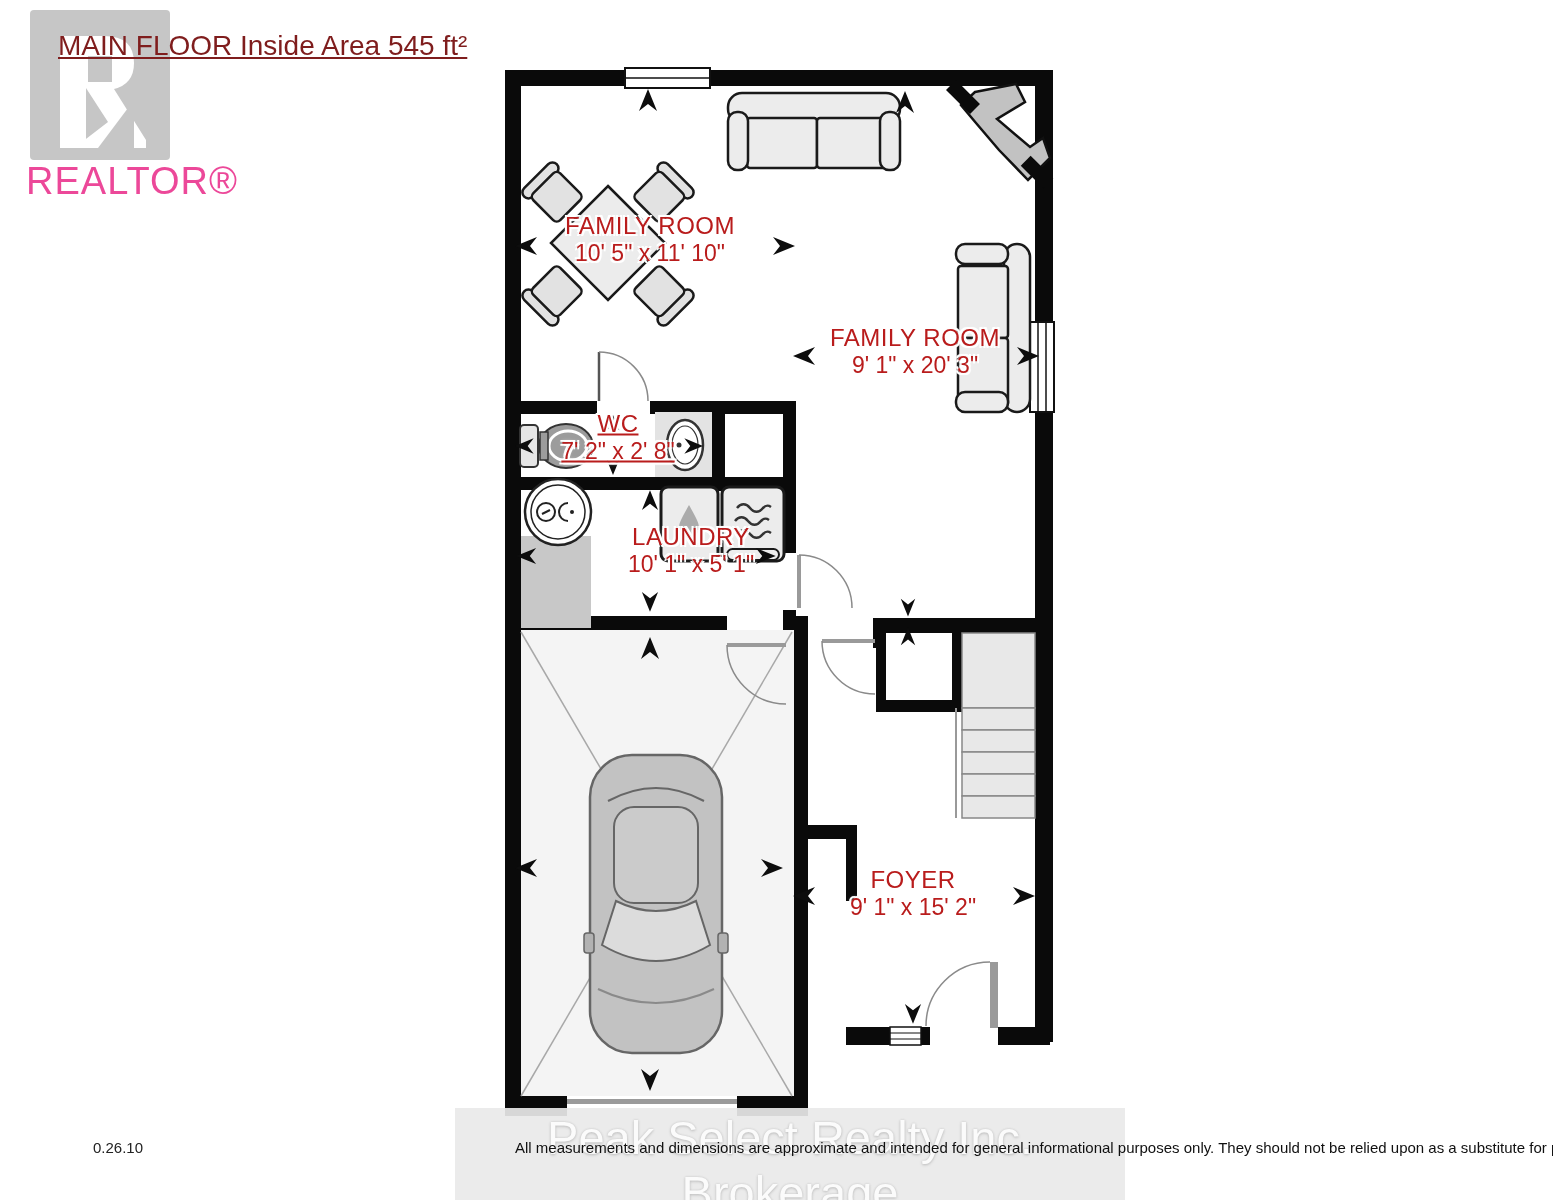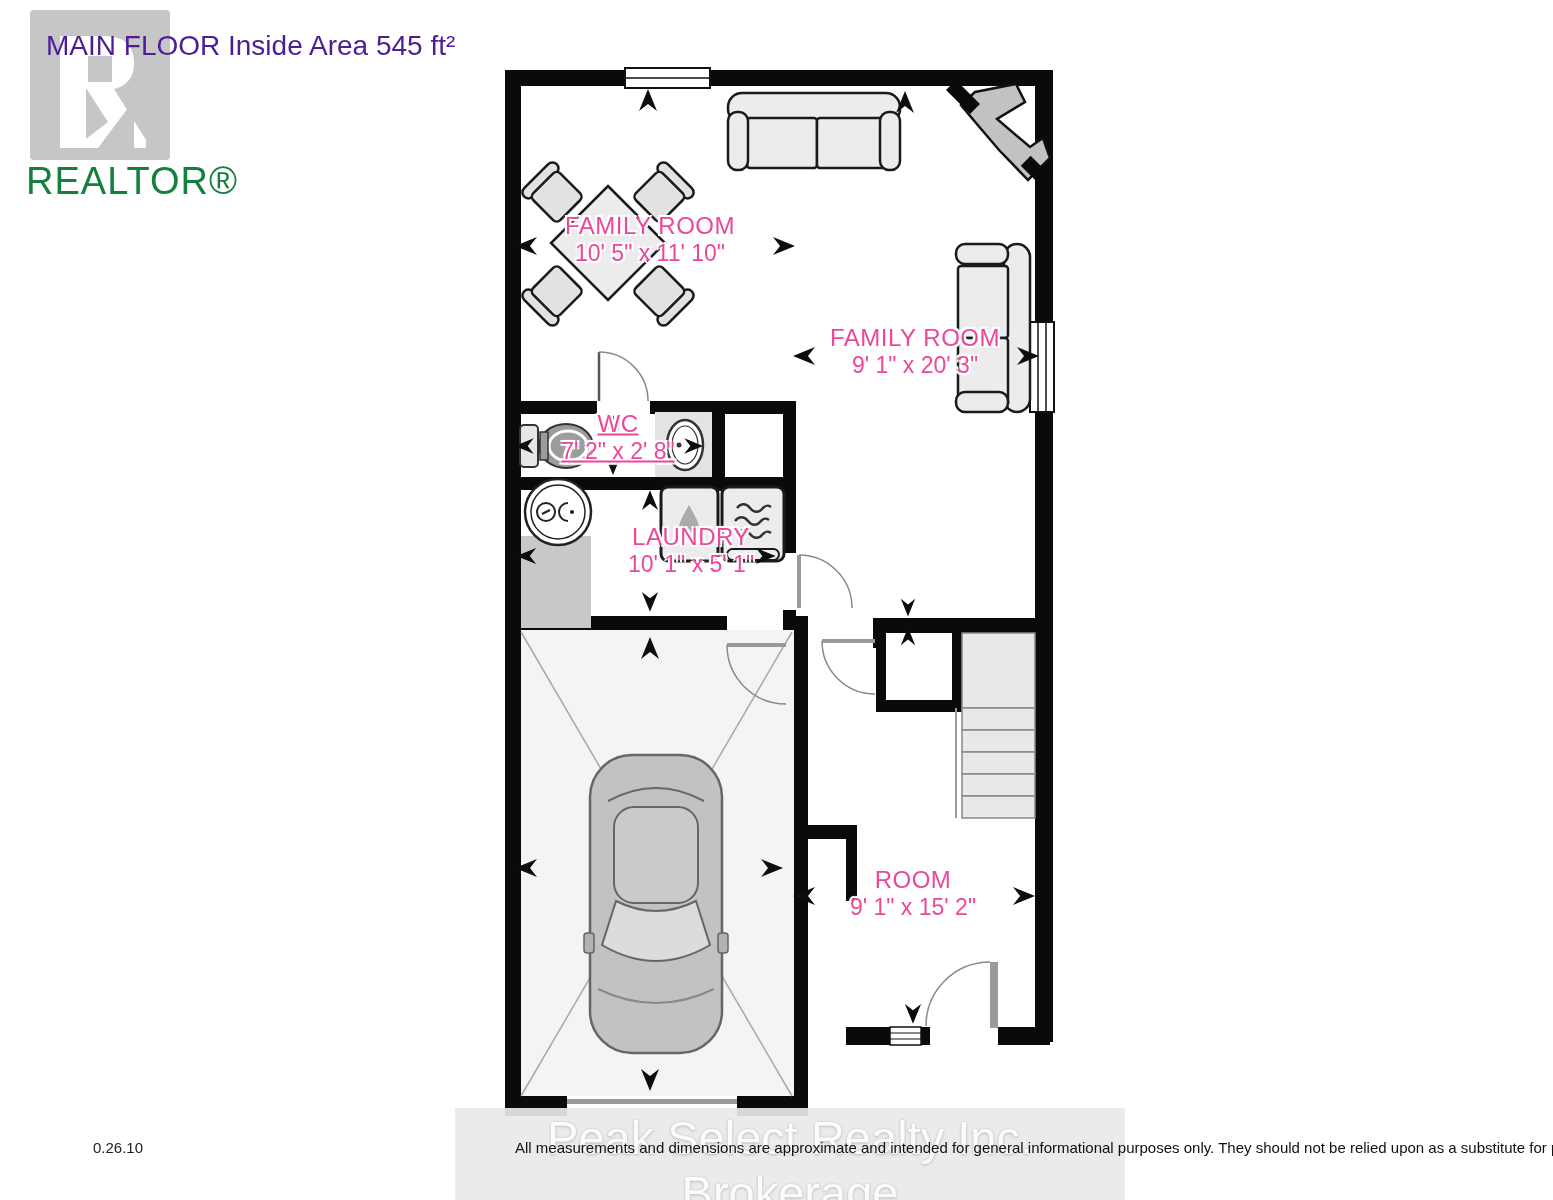--- a/index.html
+++ b/index.html
@@ -1,25 +1,25 @@
 <!DOCTYPE html>
 <html><head>
 <meta charset="utf-8">
 <style>
   html,body{margin:0;padding:0;background:#fff;}
   body{font-family:"Liberation Sans", sans-serif;}
   #canvas{position:relative;width:1553px;height:1200px;background:#fff;overflow:hidden;}
   #plan-svg{position:absolute;left:0;top:0;}
   .room-label{position:absolute;transform:translate(-50%,-50%);text-align:center;white-space:nowrap;
-    color:#ec4899;
+    color:#b91c1c;
     text-shadow:-2px -2px 0 #fff,2px -2px 0 #fff,-2px 2px 0 #fff,2px 2px 0 #fff,0 0 4px #fff;}
   .room-name{font-size:24px;letter-spacing:.5px;}
   .room-dims{font-size:23px;}
-  #page-title{position:absolute;left:46px;top:30px;font-size:28px;color:#4c1d95;}
-  #realtor-text{position:absolute;left:26px;top:160px;font-size:38px;color:#15803d;letter-spacing:1px;}
+  #page-title{position:absolute;left:58px;top:30px;font-size:28px;color:#7f1d1d;text-decoration:underline;}
+  #realtor-text{position:absolute;left:26px;top:160px;font-size:38px;color:#ec4899;letter-spacing:1px;}
   #brokerage-watermark{position:absolute;left:455px;top:1108px;width:650px;text-align:center;
     font-size:47px;color:#fbfbfb;background:rgba(233,233,233,.92);
     text-shadow:0 0 2px #c9c9c9, 0 1px 3px #bdbdbd;padding:2px 10px 6px;}
   #footer-disclaimer{position:absolute;left:515px;top:1139px;font-size:15px;color:#101010;white-space:nowrap;}
   #footer-version{position:absolute;left:93px;top:1139px;font-size:15px;color:#222;}
 </style>
 </head>
 <body>
 
 <div id="canvas">
@@ -258,20 +258,20 @@
   </div>
   <div class="room-label" style="left:618px;top:437px;text-decoration:underline;">
     <div class="room-name">WC</div>
     <div class="room-dims">7' 2" x 2' 8"</div>
   </div>
   <div class="room-label" style="left:655px;top:550px;margin-left:36px;">
     <div class="room-name">LAUNDRY</div>
     <div class="room-dims">10' 1" x 5' 1"</div>
   </div>
   <div class="room-label" style="left:913px;top:893px;">
-    <div class="room-name">ROOM</div>
+    <div class="room-name">FOYER</div>
     <div class="room-dims">9' 1" x 15' 2"</div>
   </div>
 
   <div id="brokerage-watermark">Peak Select Realty Inc. Brokerage</div>
   <div id="footer-version">0.26.10</div>
   <div id="footer-disclaimer">All measurements and dimensions are approximate and intended for general informational purposes only. They should not be relied upon as a substitute for professional advice or accurate surveying.</div>
 </div>
 
 </body></html>

